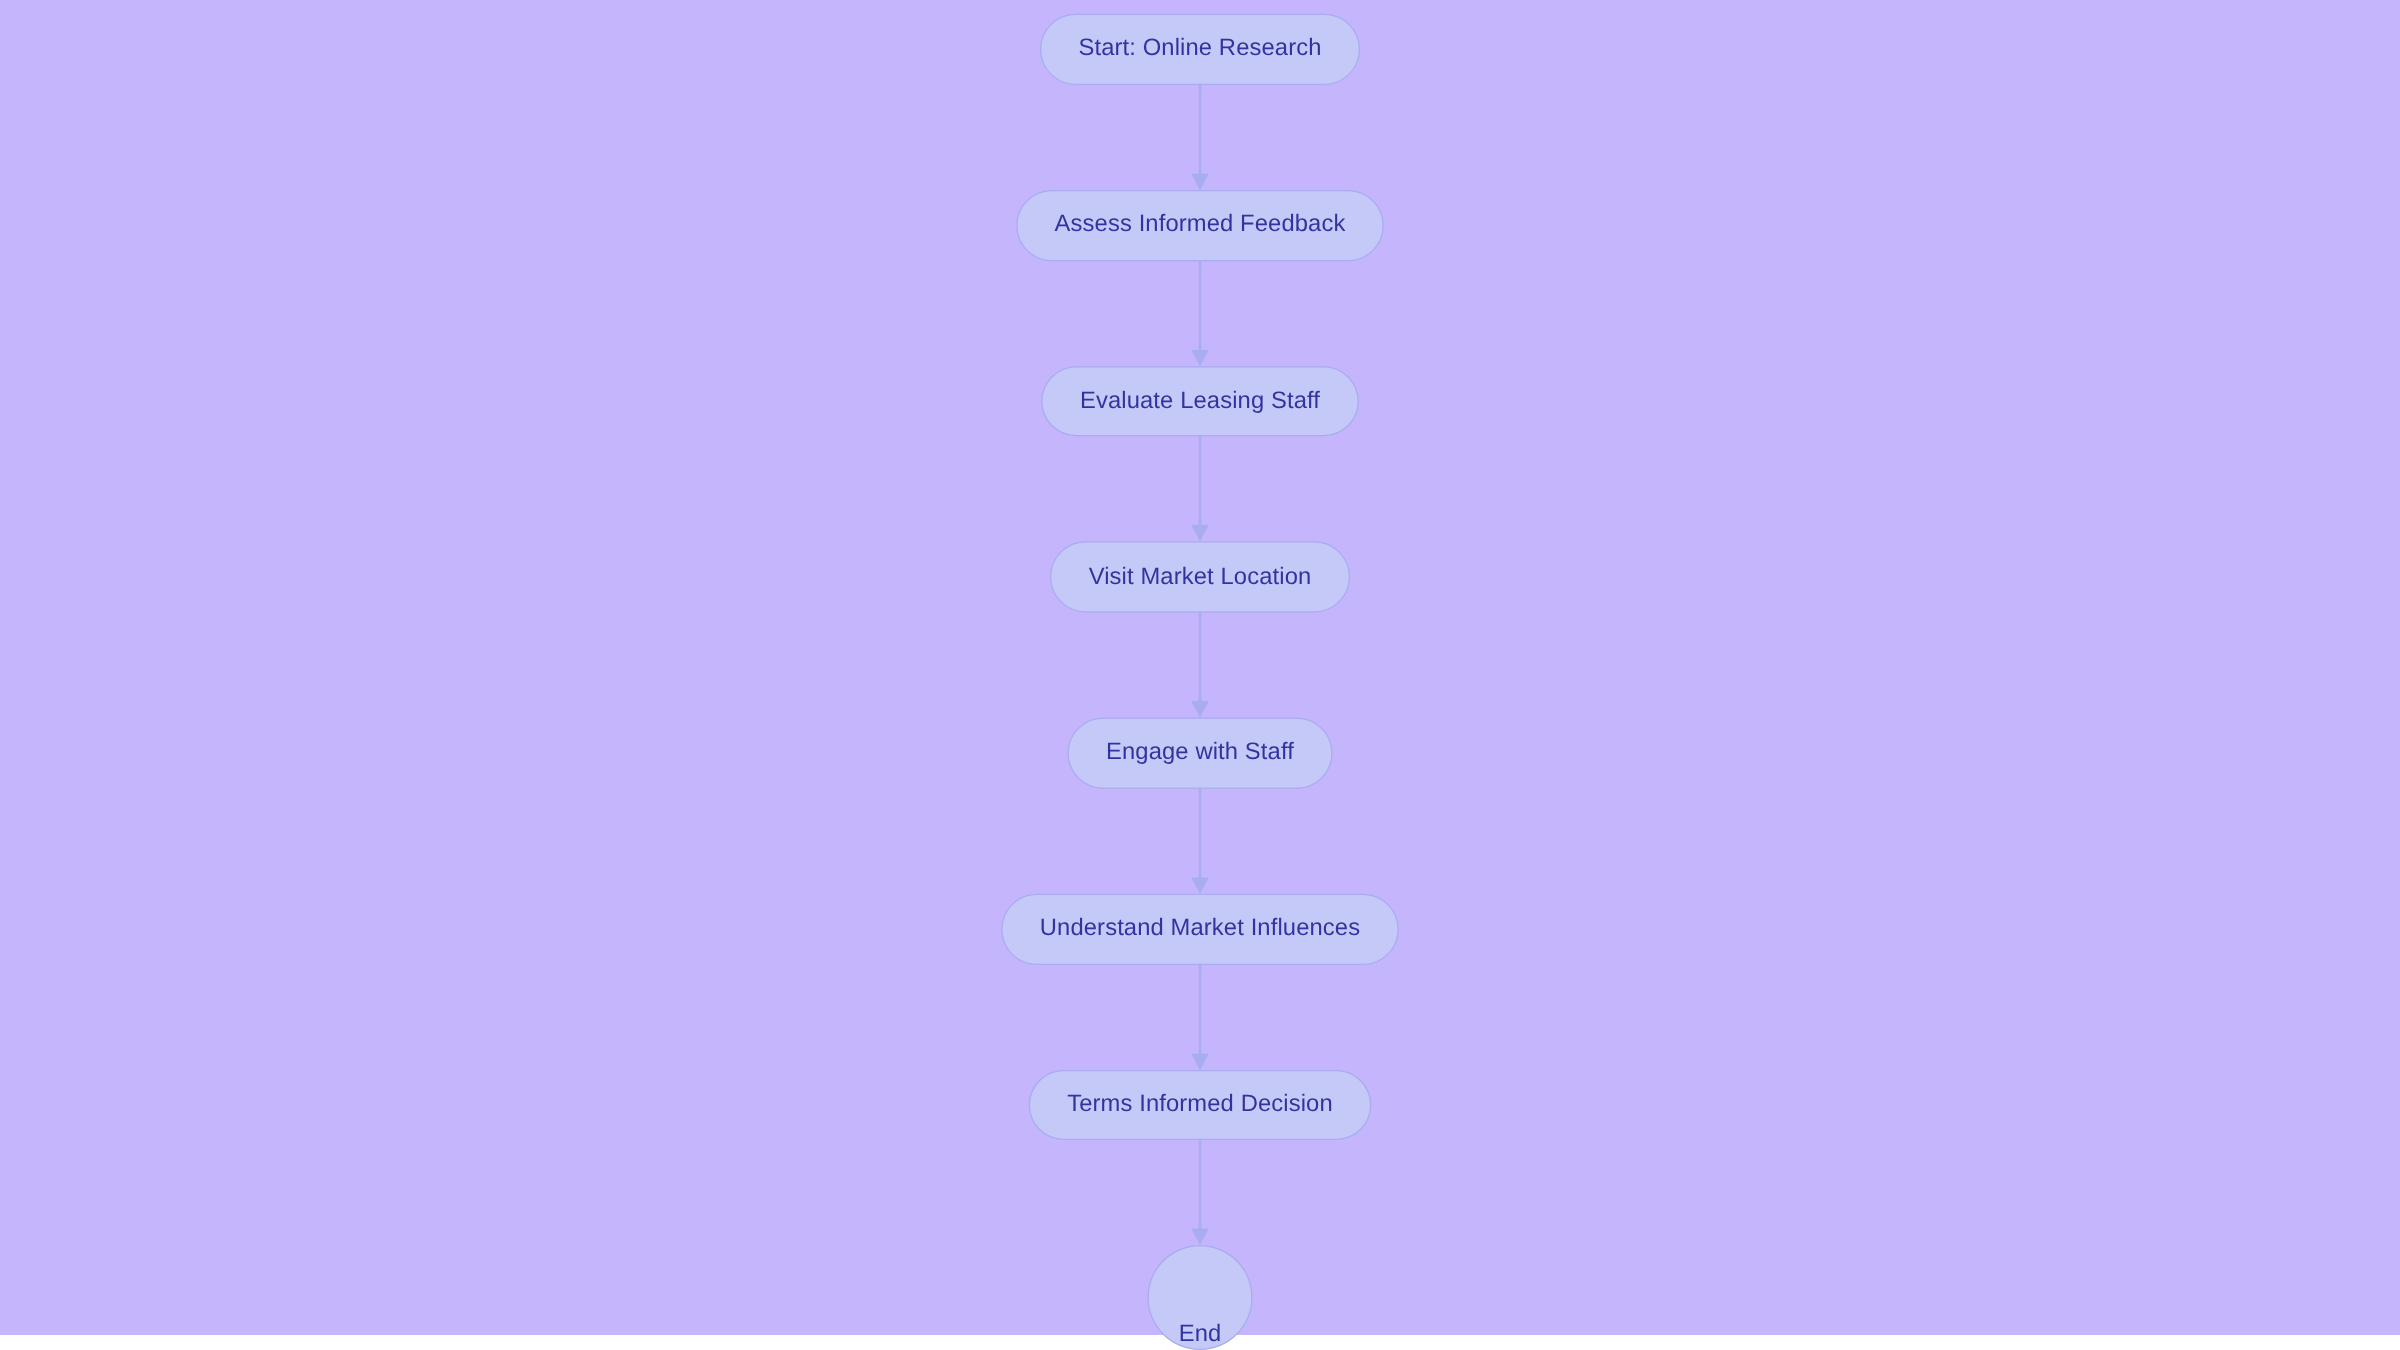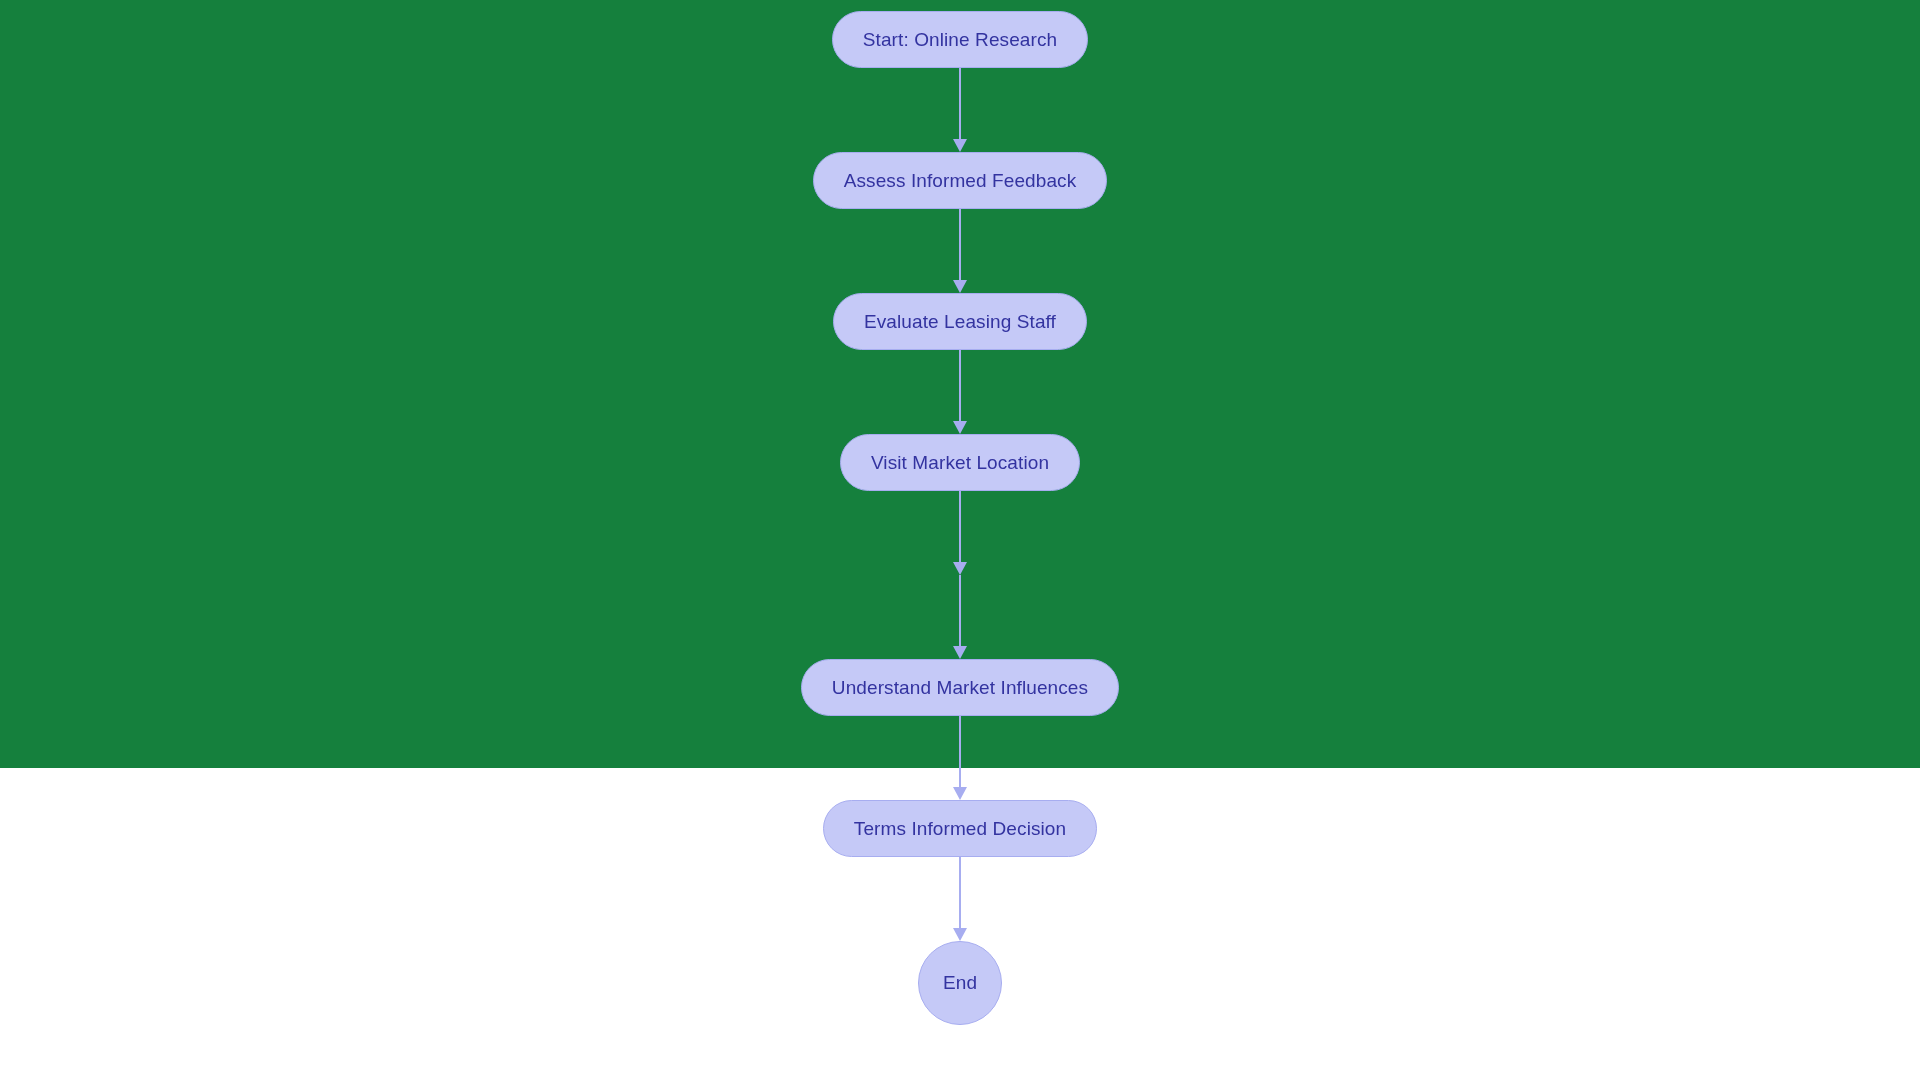--- a/index.html
+++ b/index.html
@@ -11,22 +11,22 @@
     width: 1920px;
     height: 1080px;
     background: #ffffff;
     font-family: "Liberation Sans", sans-serif;
     overflow: hidden;
   }
 
   #flow-canvas {
     position: relative;
     width: 1920px;
-    height: 768px;
-    background: #15803d;
+    height: 1068px;
+    background: #c4b5fd;
   }
 
   
   .flow-column {
     position: absolute;
     left: 0;
     top: 0;
     width: 1920px;
     height: 1080px;
     display: flex;
@@ -53,20 +53,21 @@
     letter-spacing: 0.1px;
     white-space: nowrap;
     padding: 0 30px;
   }
 
   .node.terminal-end {
     width: 84px;
     height: 84px;
     padding: 0;
     border-radius: 50%;
+    align-items: flex-end;
   }
 
   
   .connector {
     position: relative;
     width: 20px;
     height: 84px;
     flex: 0 0 auto;
   }
   .connector .line {
@@ -125,20 +126,23 @@
 
     <div class="node">
       <span>Visit Market Location</span>
     </div>
 
     <div class="connector">
       <span class="line"></span>
       <span class="head"></span>
     </div>
 
+    <div class="node">
+      <span>Engage with Staff</span>
+    </div>
 
     <div class="connector">
       <span class="line"></span>
       <span class="head"></span>
     </div>
 
     <div class="node">
       <span>Understand Market Influences</span>
     </div>
 

